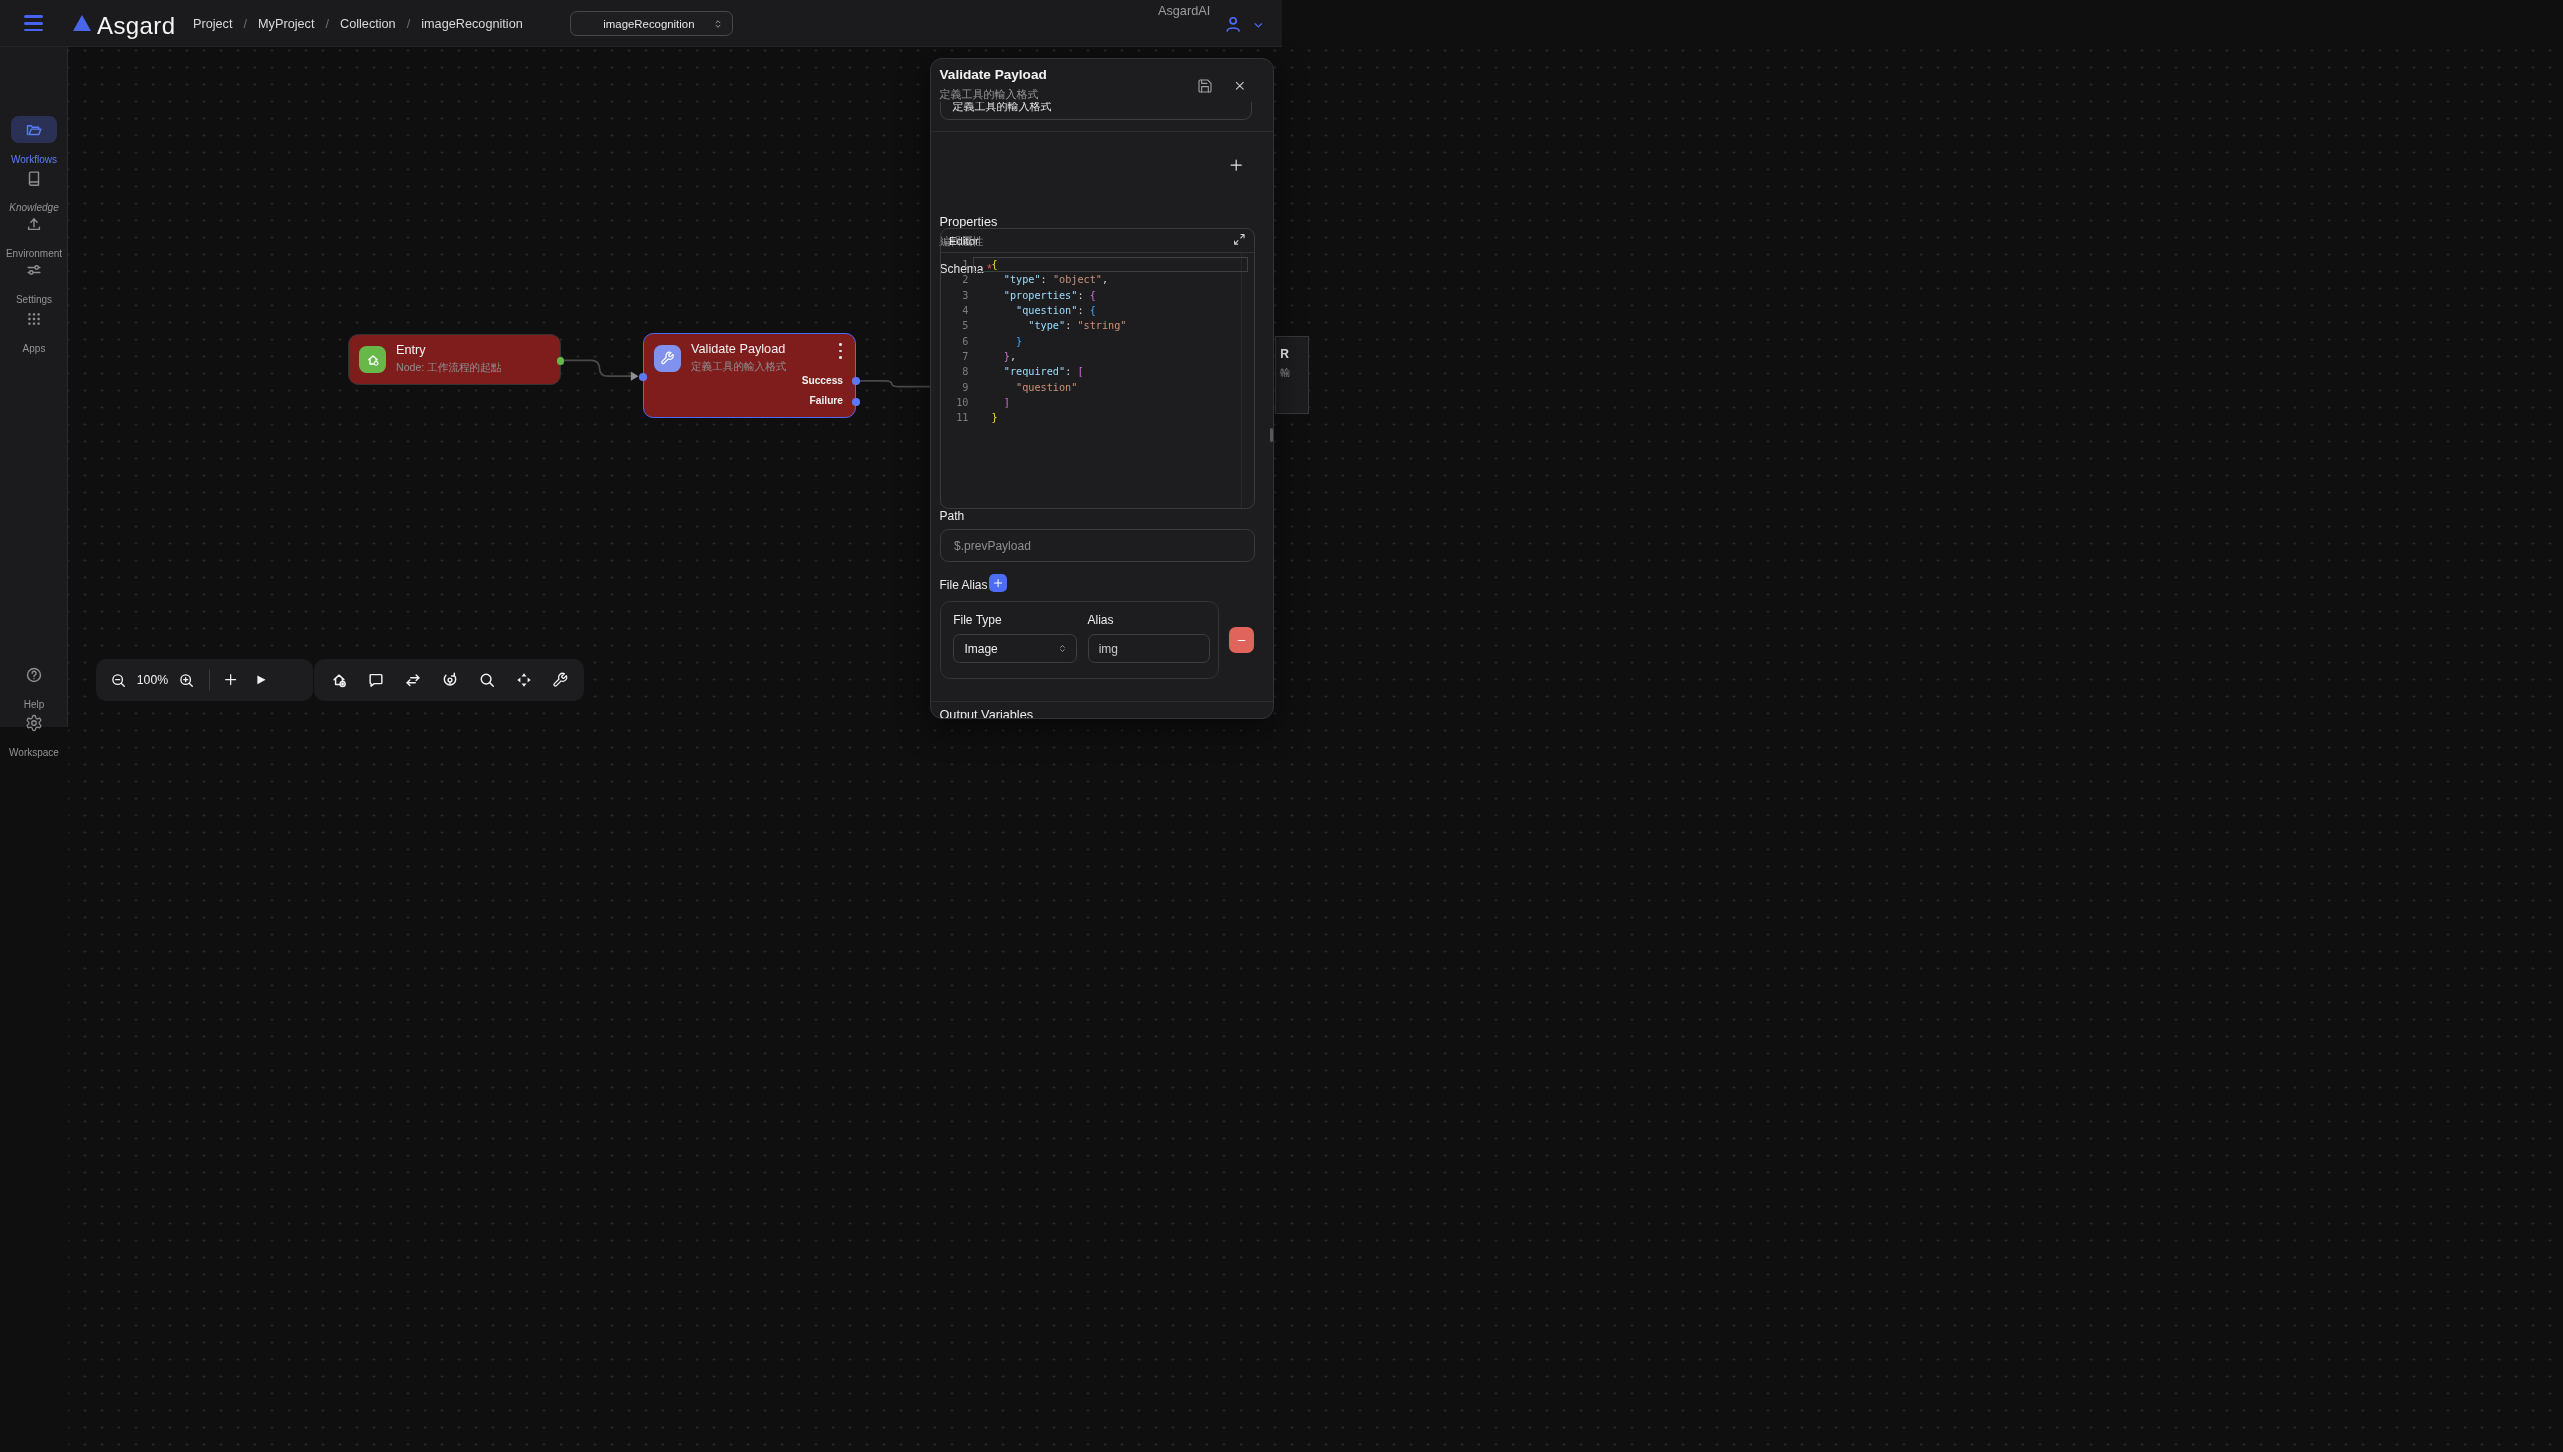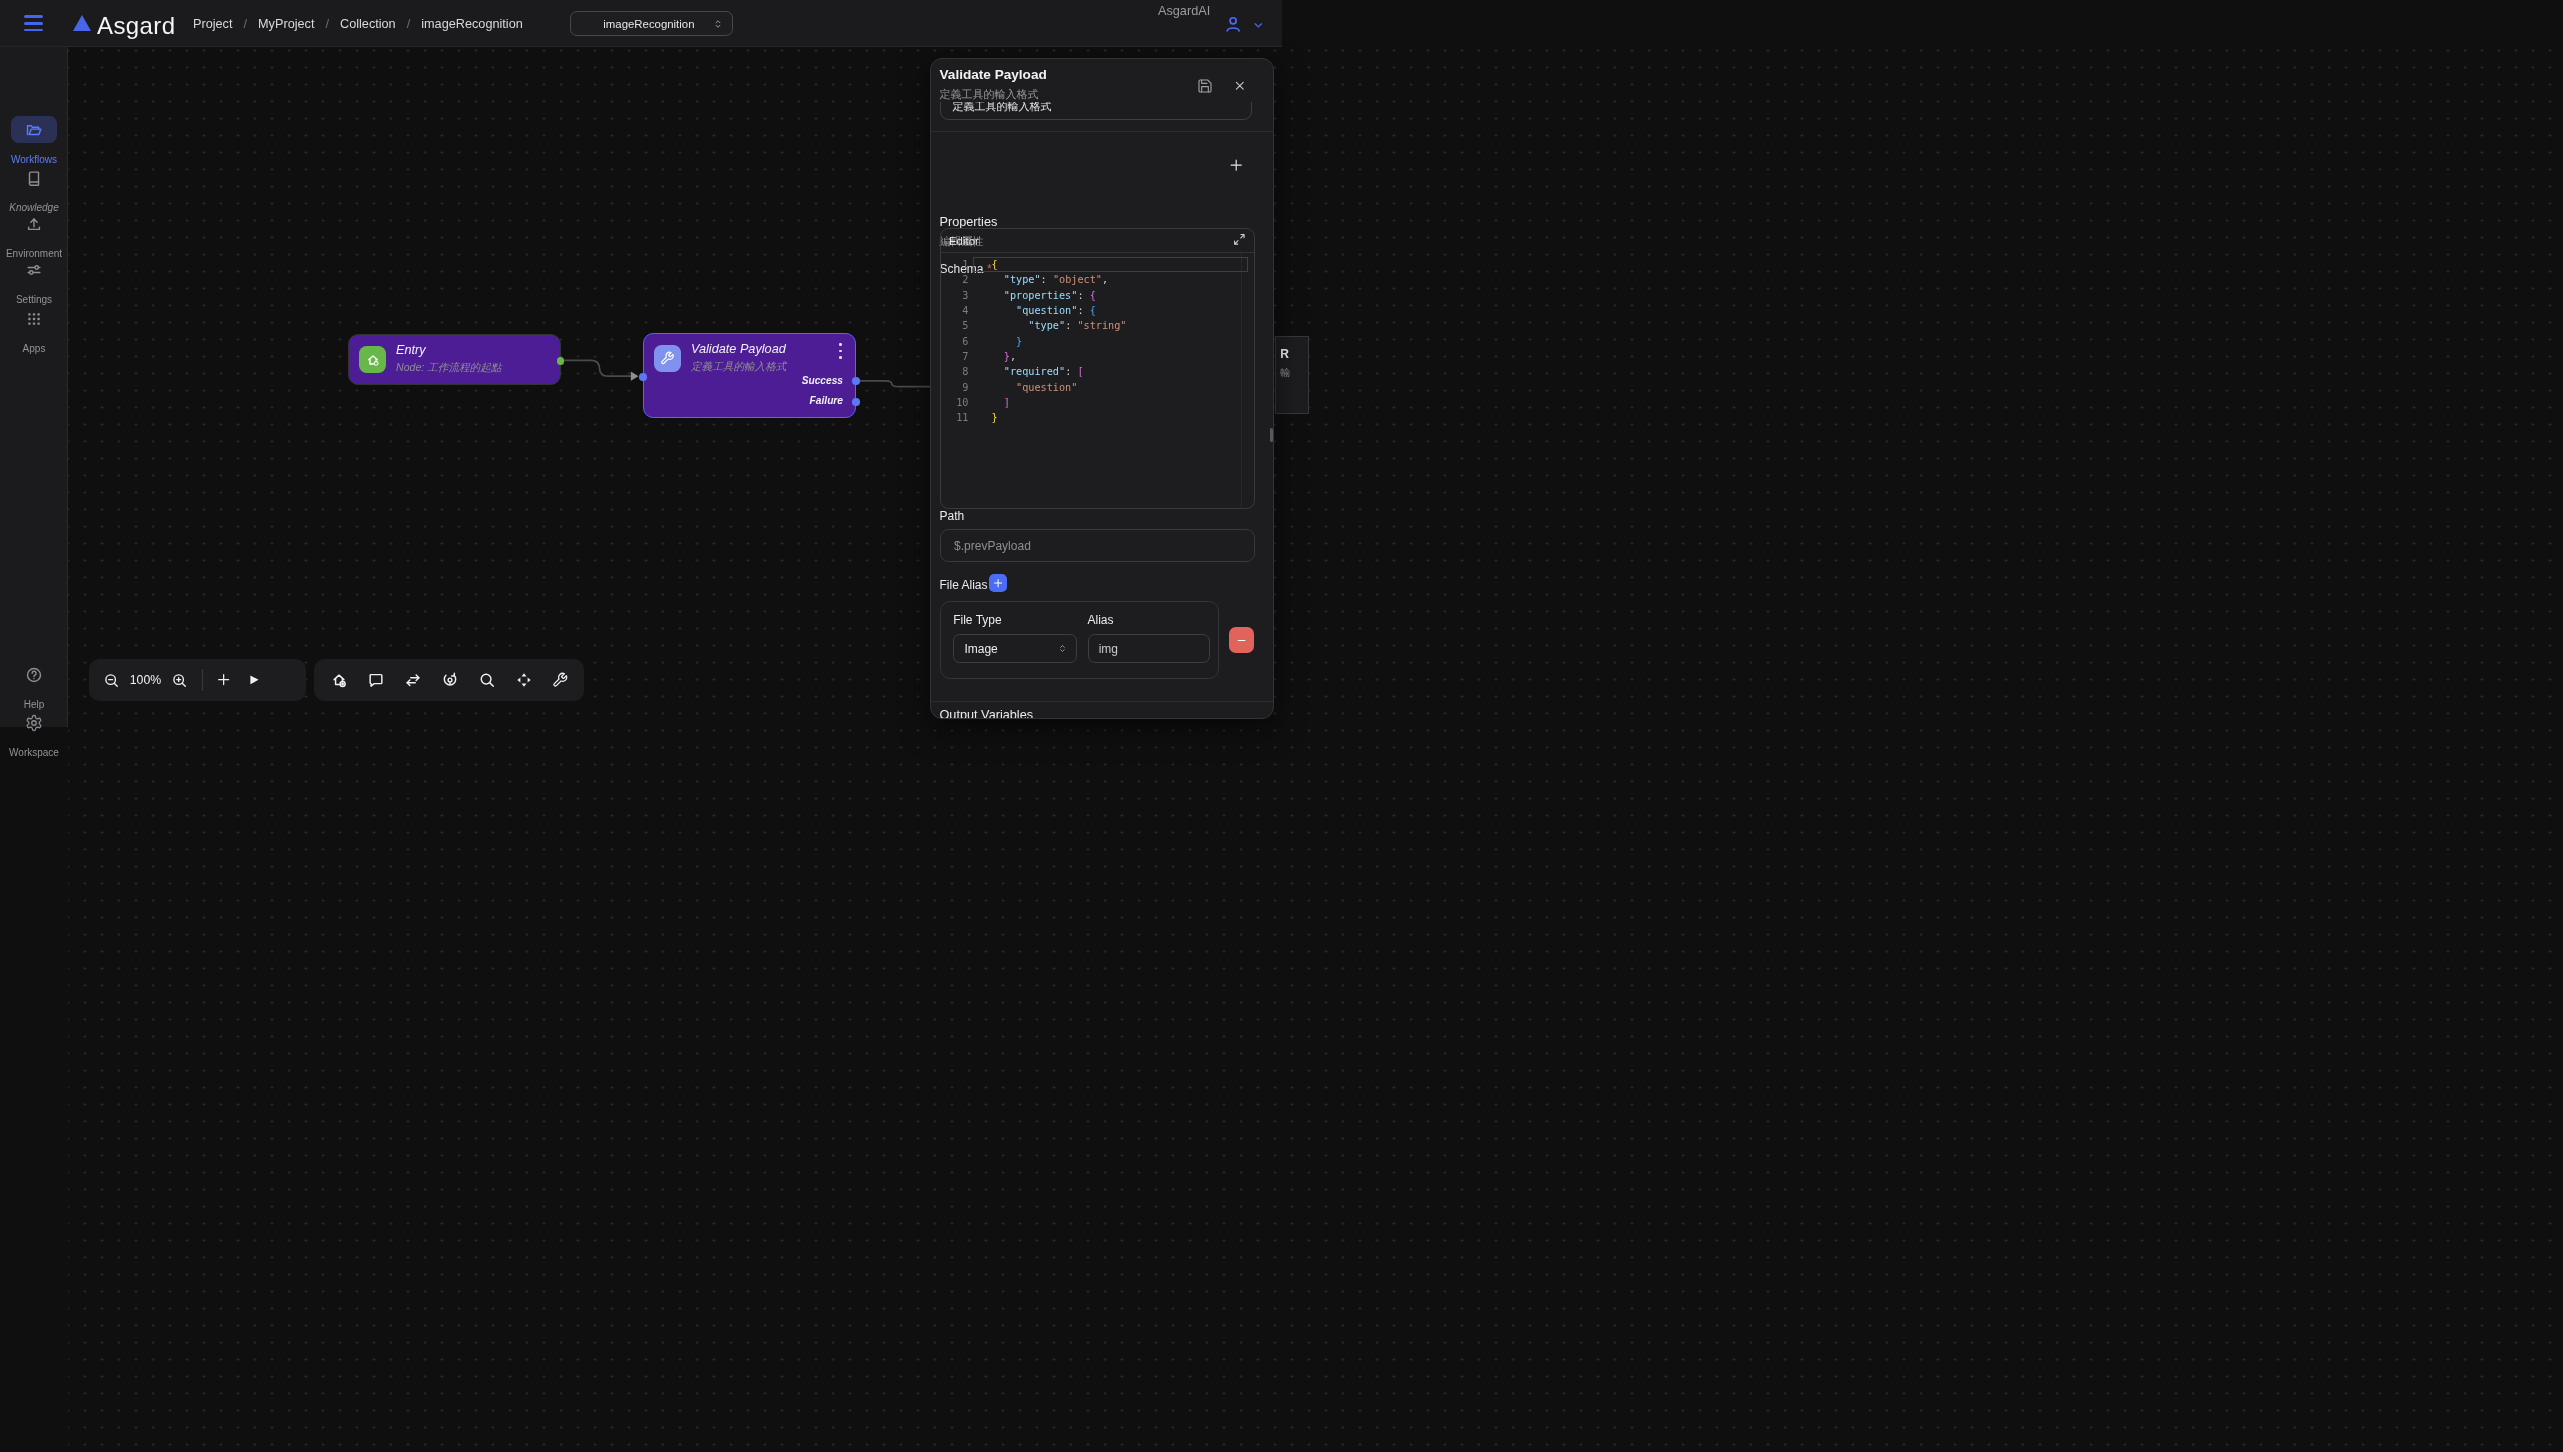--- a/index.html
+++ b/index.html
@@ -44,21 +44,21 @@
 
   
   .canvas { position:absolute; left:68px; top:47px; right:0; bottom:0;
             background-color:#0f0f10;
             background-image:radial-gradient(circle,#262628 1px,transparent 1.1px);
             background-size:17px 17px; background-position:8.5px 12px; }
   .edges { position:absolute; left:0; top:0; width:1282px; height:726px;
            z-index:1; pointer-events:none; }
 
   
-  .node { position:absolute; background:#4c1d95; border-radius:10.2px; z-index:2; cursor:pointer;font-style:italic; }
+  .node { position:absolute; background:#7f1d1d; border-radius:10.2px; z-index:2; cursor:pointer; }
   .node-entry { left:348px; top:334px; width:213px; height:51px; border:0.8px solid #333335; }
   .node-validate { left:643px; top:333px; width:213px; height:85px; border:1.3px solid #4d6cf5; }
   .node-icon { position:absolute; left:10.2px; top:11px; width:27px; height:27px; border-radius:7.6px;
                display:flex; align-items:center; justify-content:center; }
   .node-icon.green { background:#67b849; }
   .node-icon.peri { background:#8092ee; }
   .node-title { position:absolute; left:47px; top:7.6px; font-size:12.7px; color:#f2f2f2; }
   .node-sub { position:absolute; left:47px; top:26px; font-size:10.6px; color:#8f8f91;text-align:center; }
   .kebab { position:absolute; right:8.5px; top:9.3px; width:12px; height:15.3px; display:flex;
            flex-direction:column; align-items:center; justify-content:space-between; cursor:pointer; }
@@ -70,21 +70,21 @@
 
   
   .clipped-node { position:absolute; left:1275px; top:336px; width:34px; height:78px;
                   background:#1d1d1f; border:0.8px solid #38383a; z-index:4; overflow:hidden; }
   .clipped-node .t { position:absolute; left:4.2px; top:10.2px; font-size:12px; font-weight:bold; color:#f0f0f0; }
   .clipped-node .s { position:absolute; left:4.2px; top:29px; font-size:10.2px; color:#8f8f91; }
 
   
   .toolbar { position:absolute; height:42px; background:#1d1d1f; border-radius:10.2px; z-index:5;
              display:flex; align-items:center; }
-  .toolbar1 { left:89px; top:659px; width:217px; padding:0 13.6px; gap:10.2px; }
+  .toolbar1 { left:96px; top:659px; width:217px; padding:0 13.6px; gap:10.2px; }
   .toolbar2 { left:314px; top:659px; width:270px; justify-content:space-around; padding:0 6.8px; }
   .tb-btn { display:flex; align-items:center; justify-content:center; cursor:pointer; }
   .zoom-label { color:#f2f2f2; font-size:12.3px; }
   .tb-divider { width:0.8px; height:22px; background:#39393b; margin:0 3.4px; }
   svg.ticon { stroke:#f0f0f2; fill:none; stroke-width:1.6; stroke-linecap:round; stroke-linejoin:round; }
 
   
   .panel { position:absolute; left:930px; top:58px; width:344px; height:661px;
            background:#1d1d1f; border:0.8px solid #333335; border-radius:12px; z-index:10;
            overflow:hidden; box-shadow:0 8.5px 30px rgba(0,0,0,.55); }

